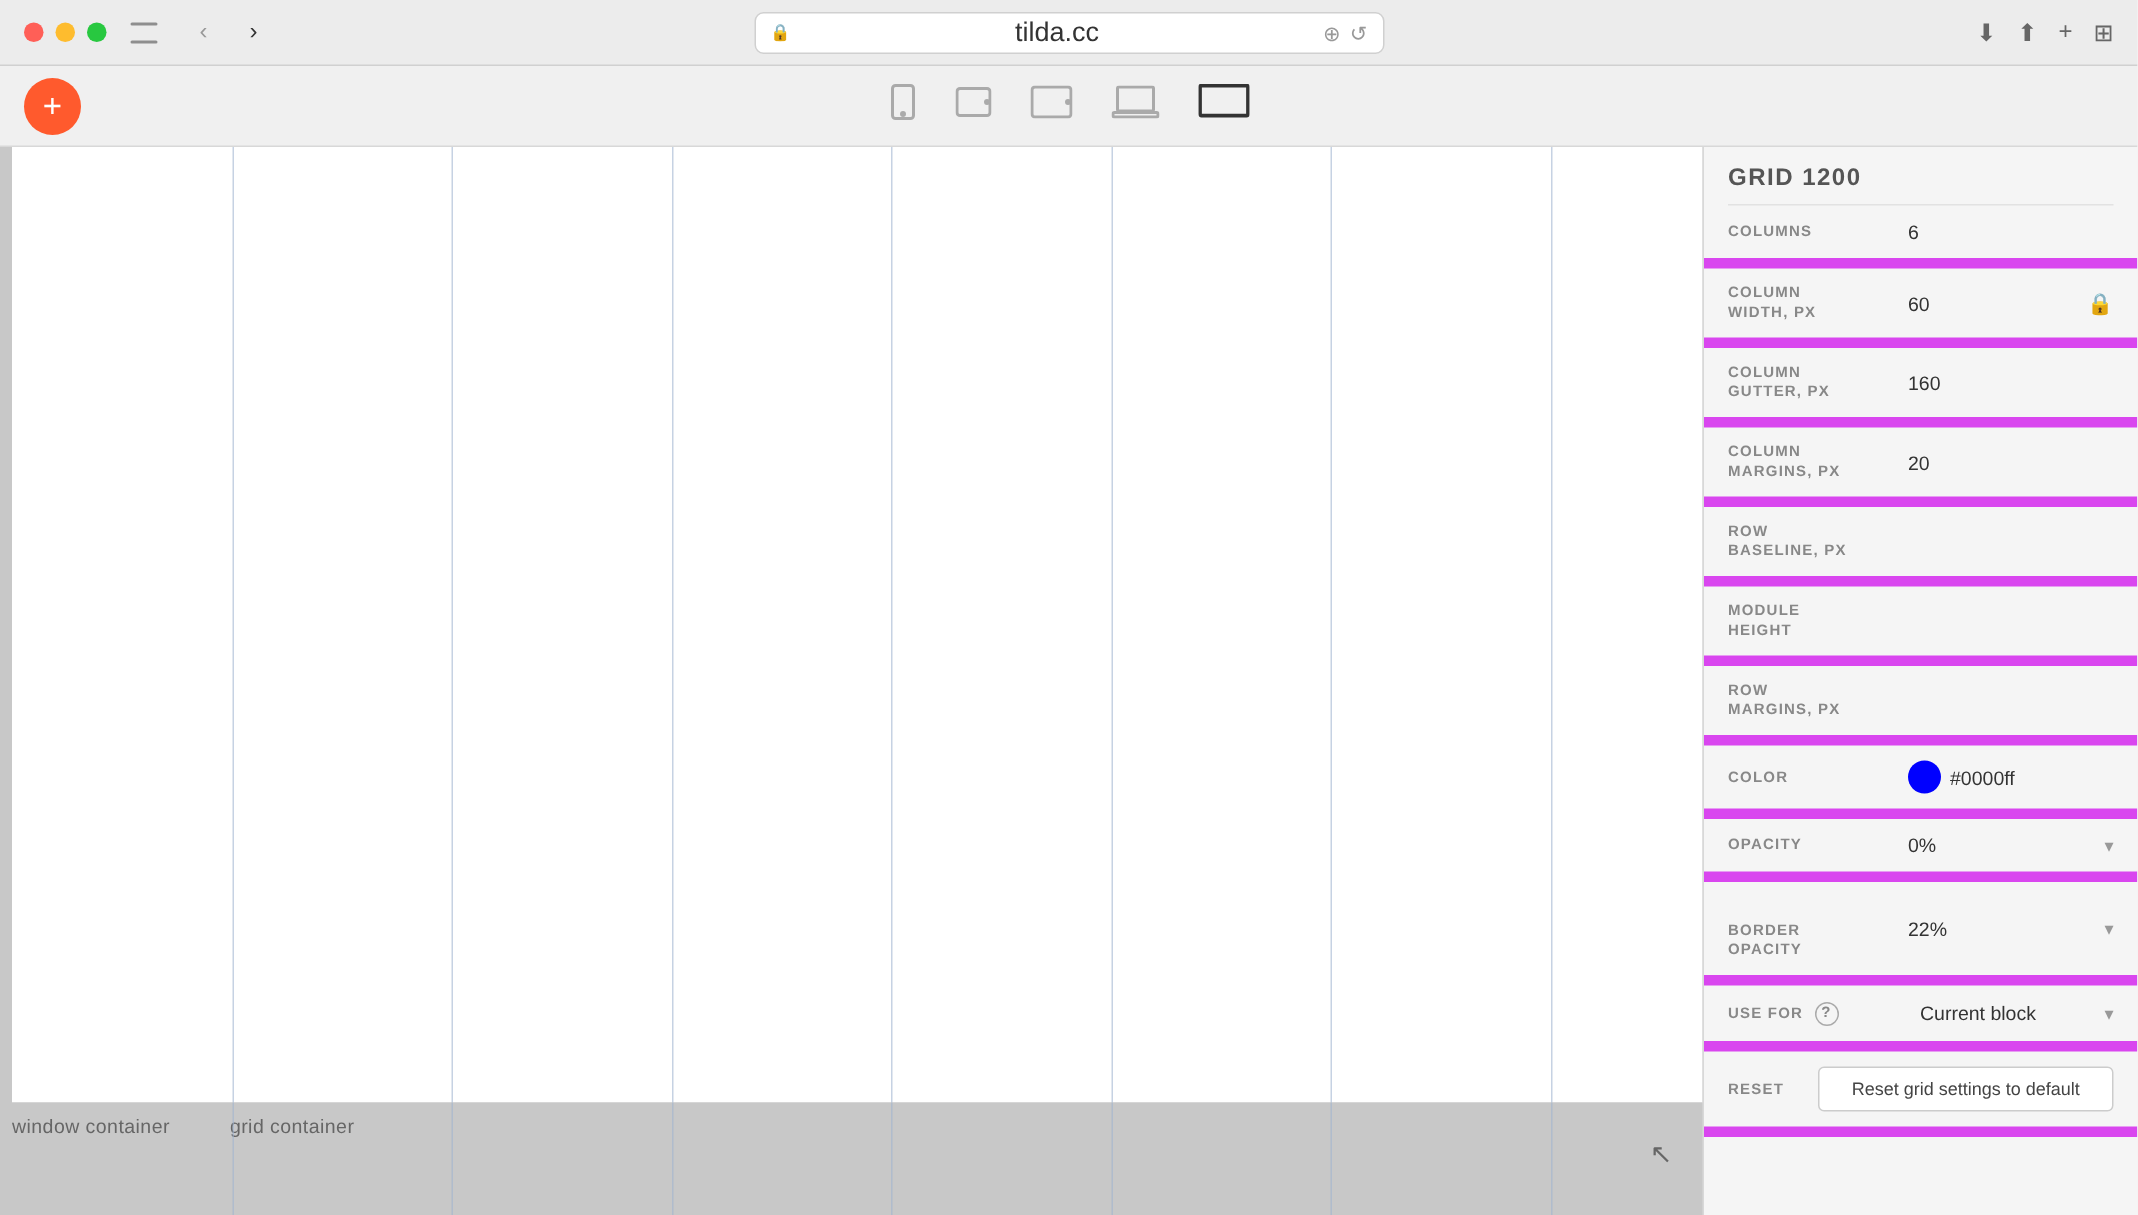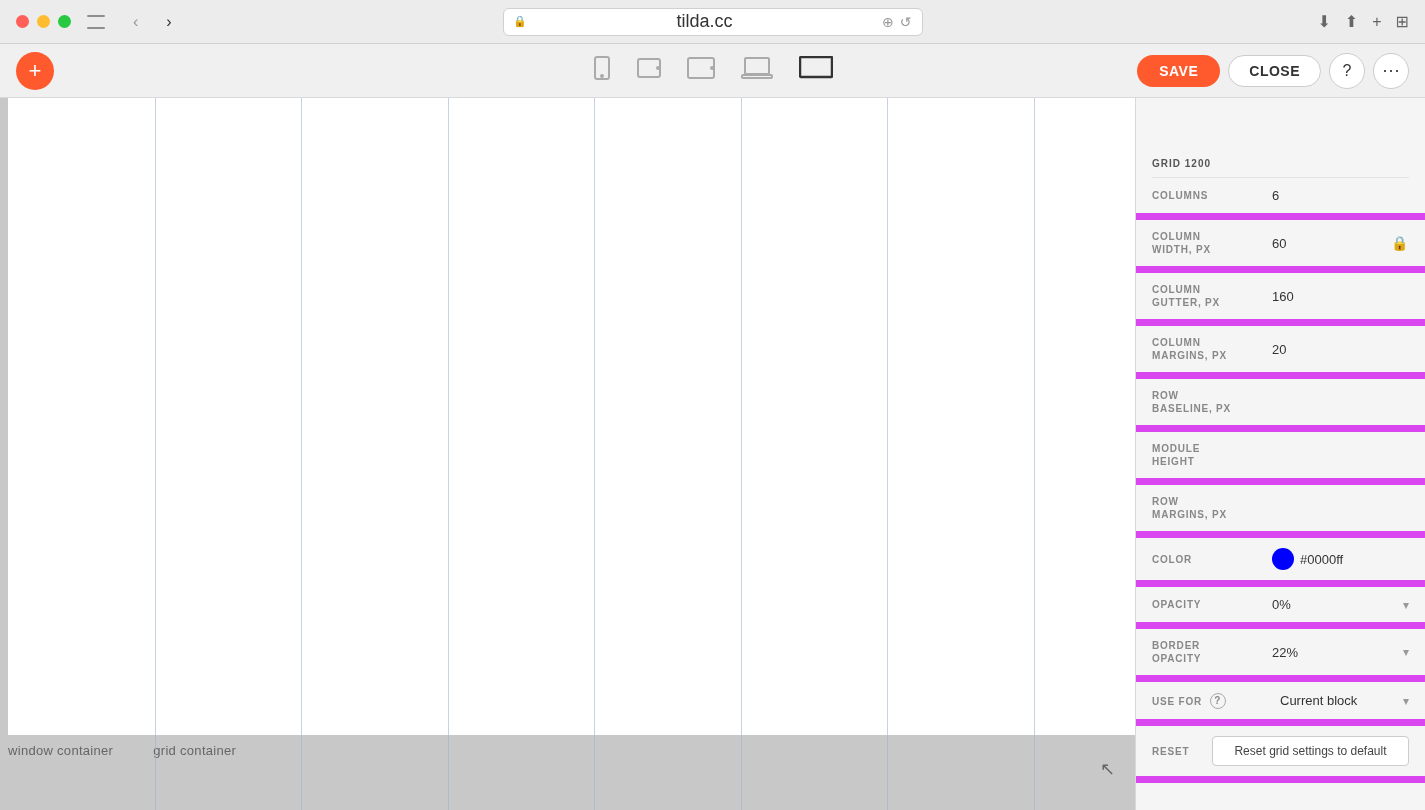--- a/index.html
+++ b/index.html
@@ -223,26 +223,25 @@
       display: flex;
       align-items: center;
       gap: 6px;
     }
     .panel-header-row {
       display: flex;
       align-items: center;
       padding: 12px 16px 8px;
     }
     .panel-header-label {
-      font-size: 10px;
+      font-size: 16px;
       font-weight: 700;
       color: #555;
       letter-spacing: 1px;
       text-transform: uppercase;
-      margin-top: 48px;
     }
     .color-swatch {
       width: 22px; height: 22px;
       border-radius: 50%;
       background: #0000ff;
       flex-shrink: 0;
       cursor: pointer;
     }
     .panel-dropdown {
       display: flex;
@@ -365,26 +364,20 @@
       </svg>
     </button>
 
     <button class="device-btn active" title="desktop">
       <svg width="34" height="24" viewBox="0 0 34 24" fill="none" stroke="#333" stroke-width="2.5">
         <rect x="1" y="1" width="32" height="20" rx="1"></rect>
       </svg>
     </button>
   </div>
 
-  <div class="toolbar-right">
-    <button class="save-btn">SAVE</button>
-    <button class="close-btn">CLOSE</button>
-    <button class="help-btn">?</button>
-    <button class="more-btn">···</button>
-  </div>
 </div>
 
 <div class="main-area">
 
   <div class="canvas-area">
     <div class="canvas-content">
 
       <div class="grid-overlay">
         <div class="grid-line" style="left: 13%;"></div>
         <div class="grid-line" style="left: 26%;"></div>
@@ -474,21 +467,21 @@
 
     <div class="panel-row panel-section">
       <span class="panel-label">OPACITY</span>
       <div class="panel-value panel-dropdown">
         <span>0%</span>
         <span class="chevron-down">▾</span>
       </div>
     </div>
 
     <div class="panel-row panel-section">
-      <span class="panel-label" style="white-space:pre-line;">BORDER
+      <span class="panel-label" style="white-space:pre-line;margin-top:16px;">BORDER
 OPACITY</span>
       <div class="panel-value panel-dropdown">
         <span>22%</span>
         <span class="chevron-down">▾</span>
       </div>
     </div>
 
     <div class="use-for-row panel-section">
       <span class="panel-label">
         <span>USE FOR</span>

